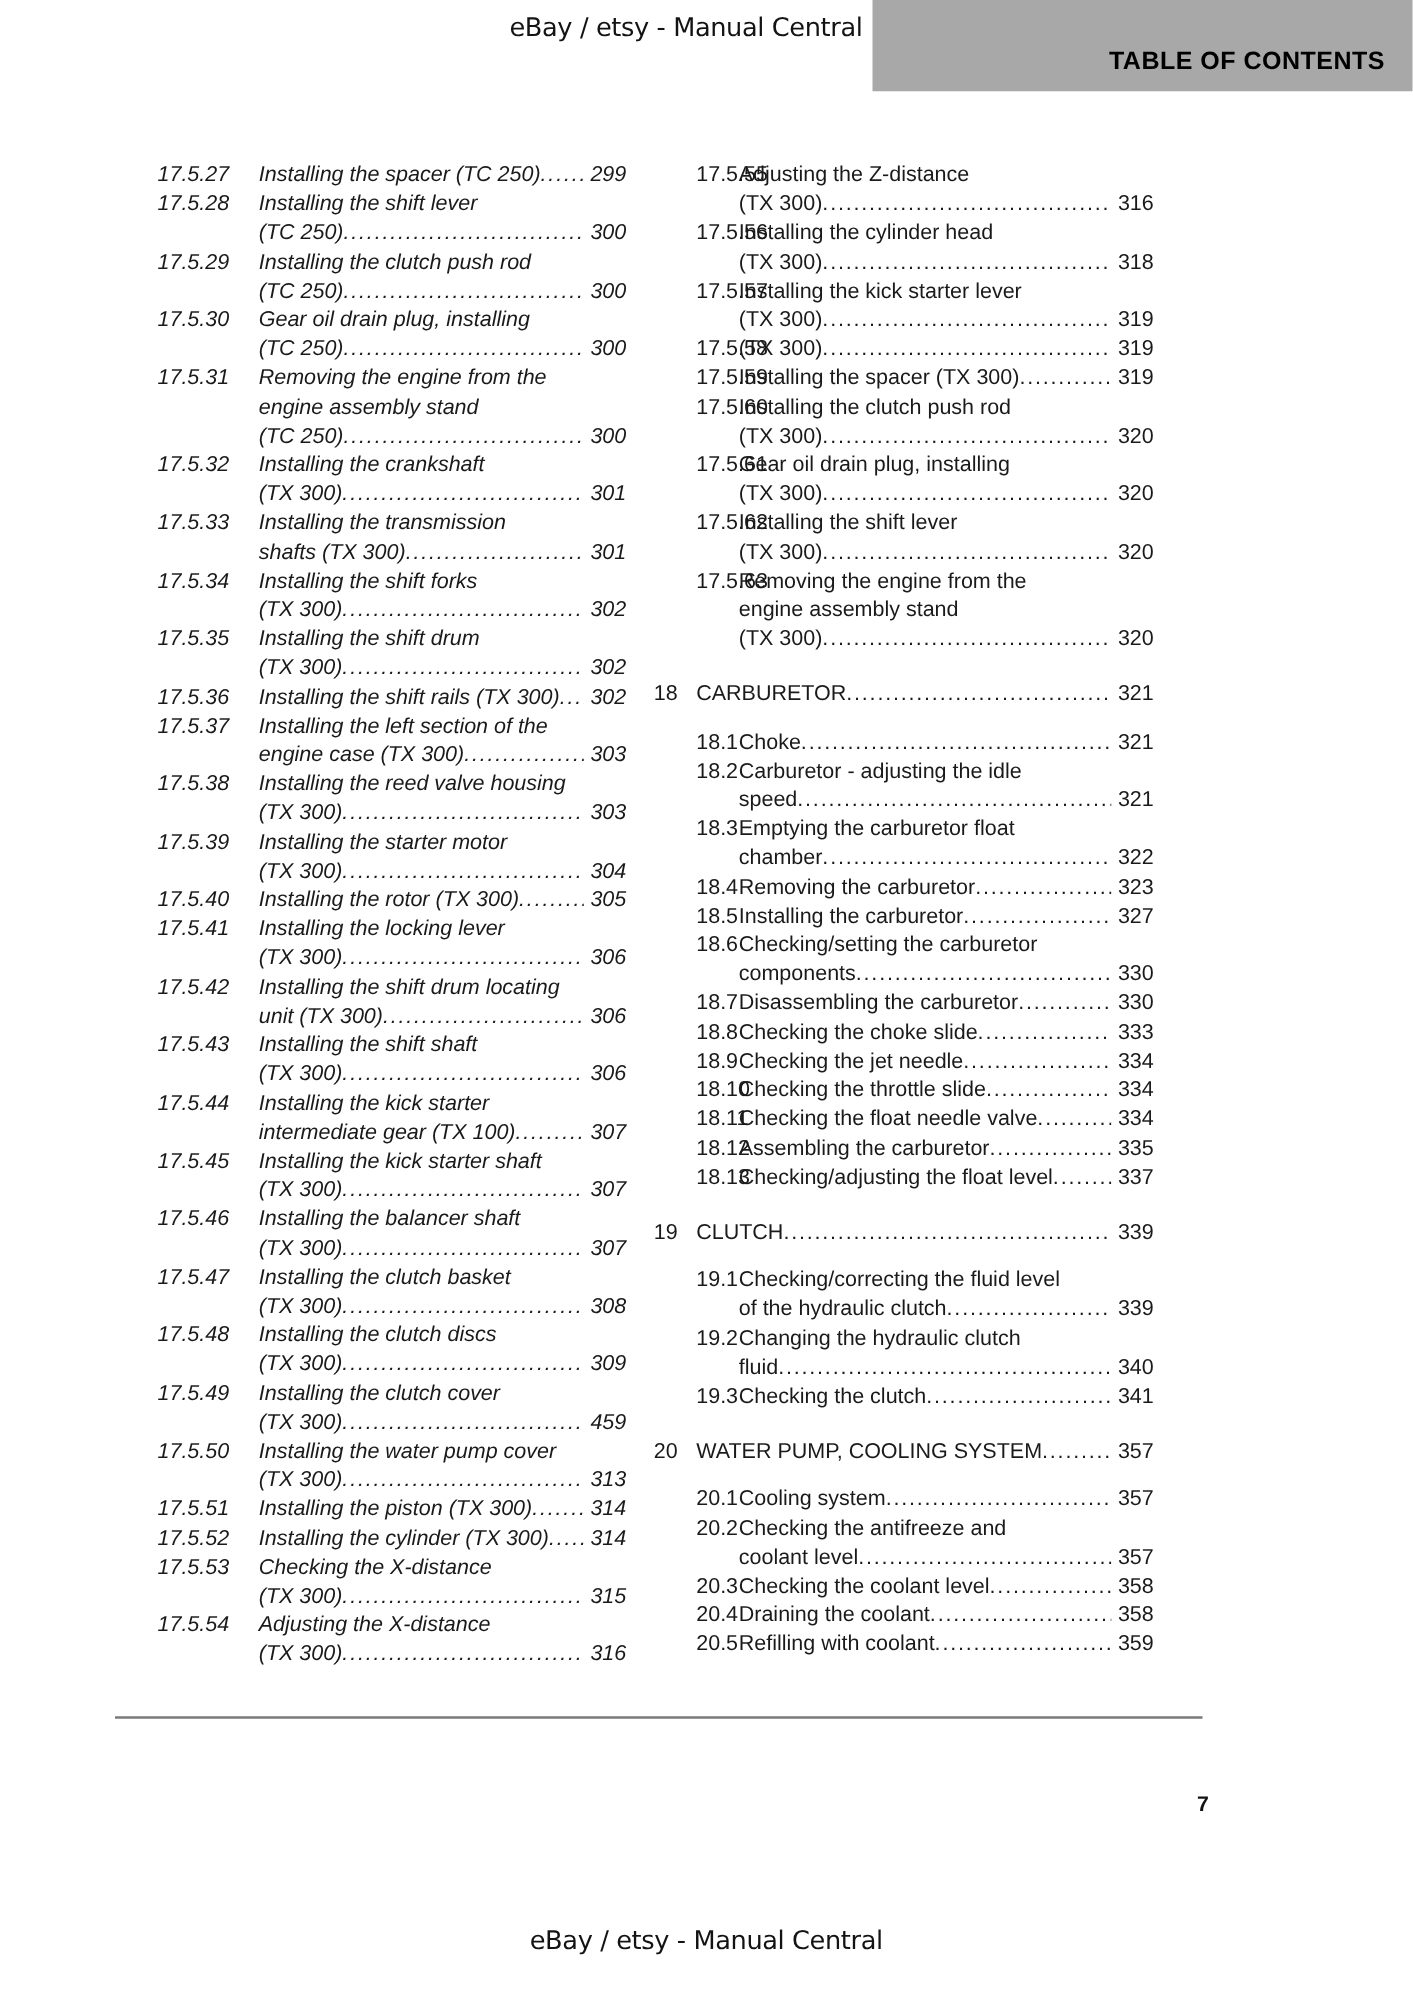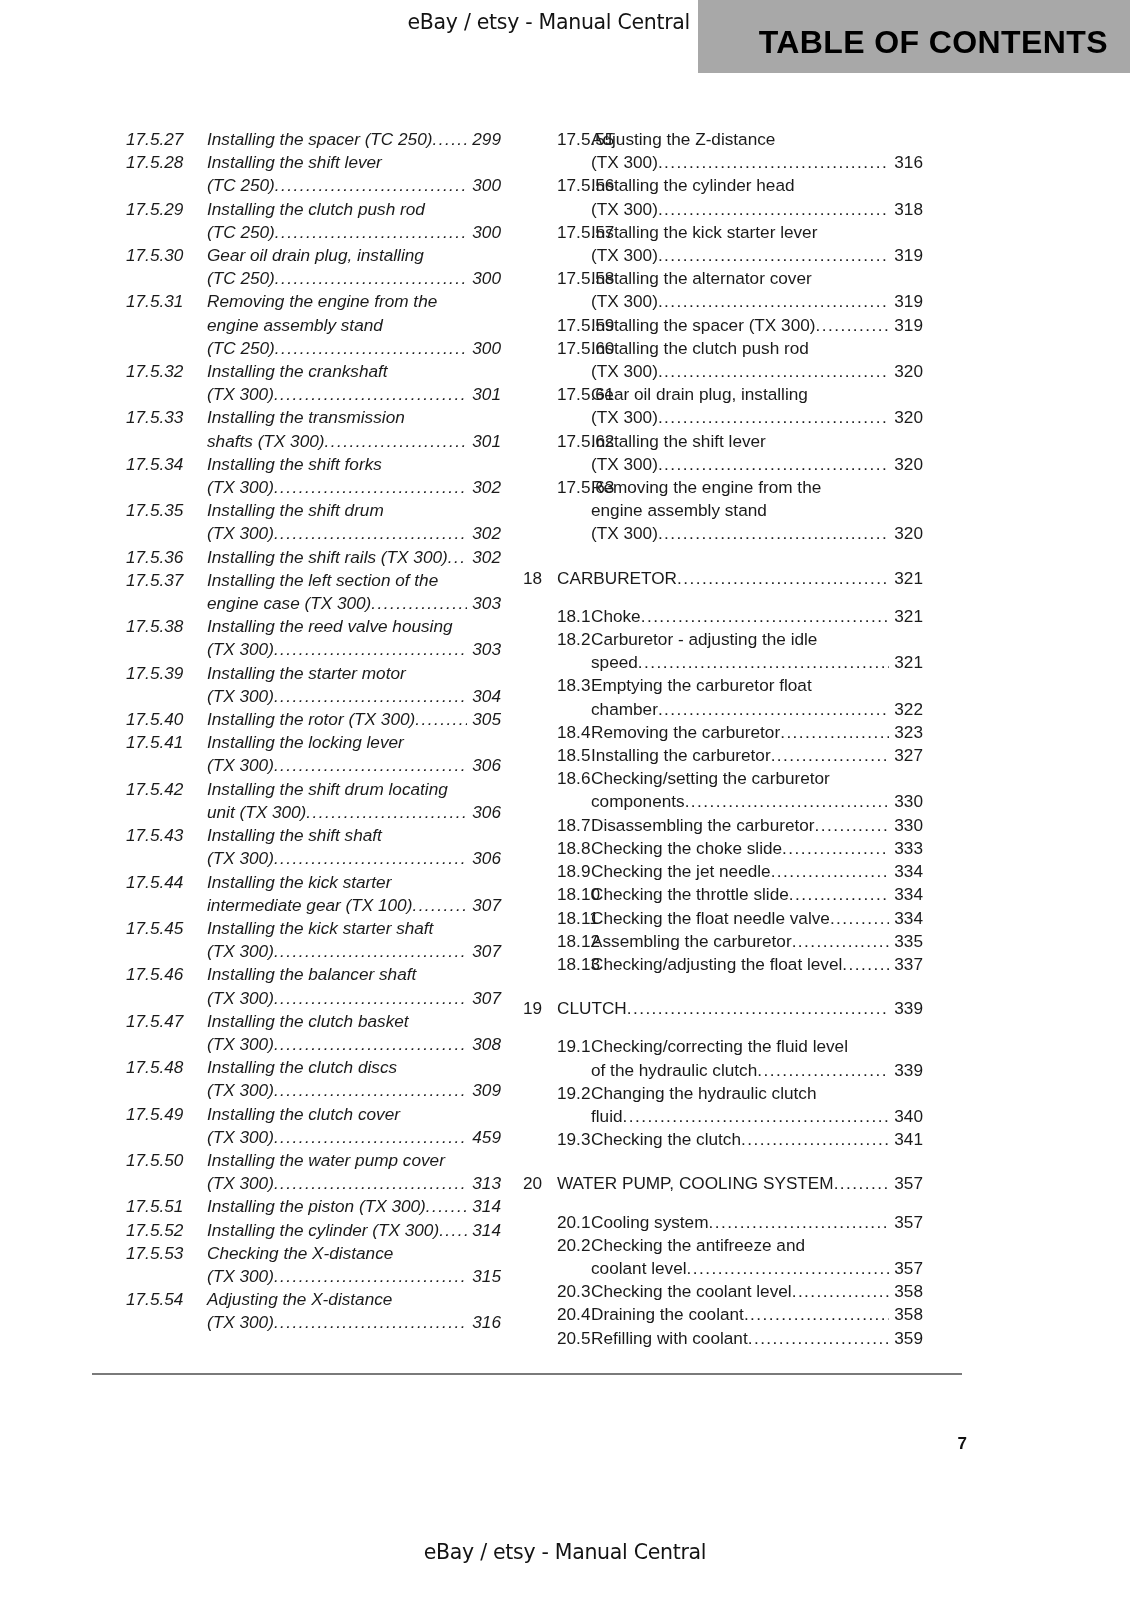--- a/index.html
+++ b/index.html
@@ -45,21 +45,21 @@
     background: #a8a8a8;
   }
   .toc-banner-title {
     position: absolute;
     left: 0;
     right: 22px;
     bottom: 12px;
     text-align: right;
     font-family: "Liberation Sans", sans-serif;
     font-weight: bold;
-    font-size: 32px;
+    font-size: 20px;
     letter-spacing: 0.4px;
     color: #000000;
     white-space: nowrap;
   }
 
   
   .col {
     position: absolute;
     top: 128px;
   }
@@ -503,21 +503,20 @@
         <div class="tline">
           <span class="txt">(TX 300)</span>
           <span class="leader">..........................................................................................</span>
           <span class="page">319</span>
         </div>
       </div>
     </div>
     <div class="entry sub">
       <div class="num">17.5.58</div>
       <div class="body">
-        <div class="cline">Installing the alternator cover</div>
         <div class="tline">
           <span class="txt">(TX 300)</span>
           <span class="leader">..........................................................................................</span>
           <span class="page">319</span>
         </div>
       </div>
     </div>
     <div class="entry sub">
       <div class="num">17.5.59</div>
       <div class="body">

